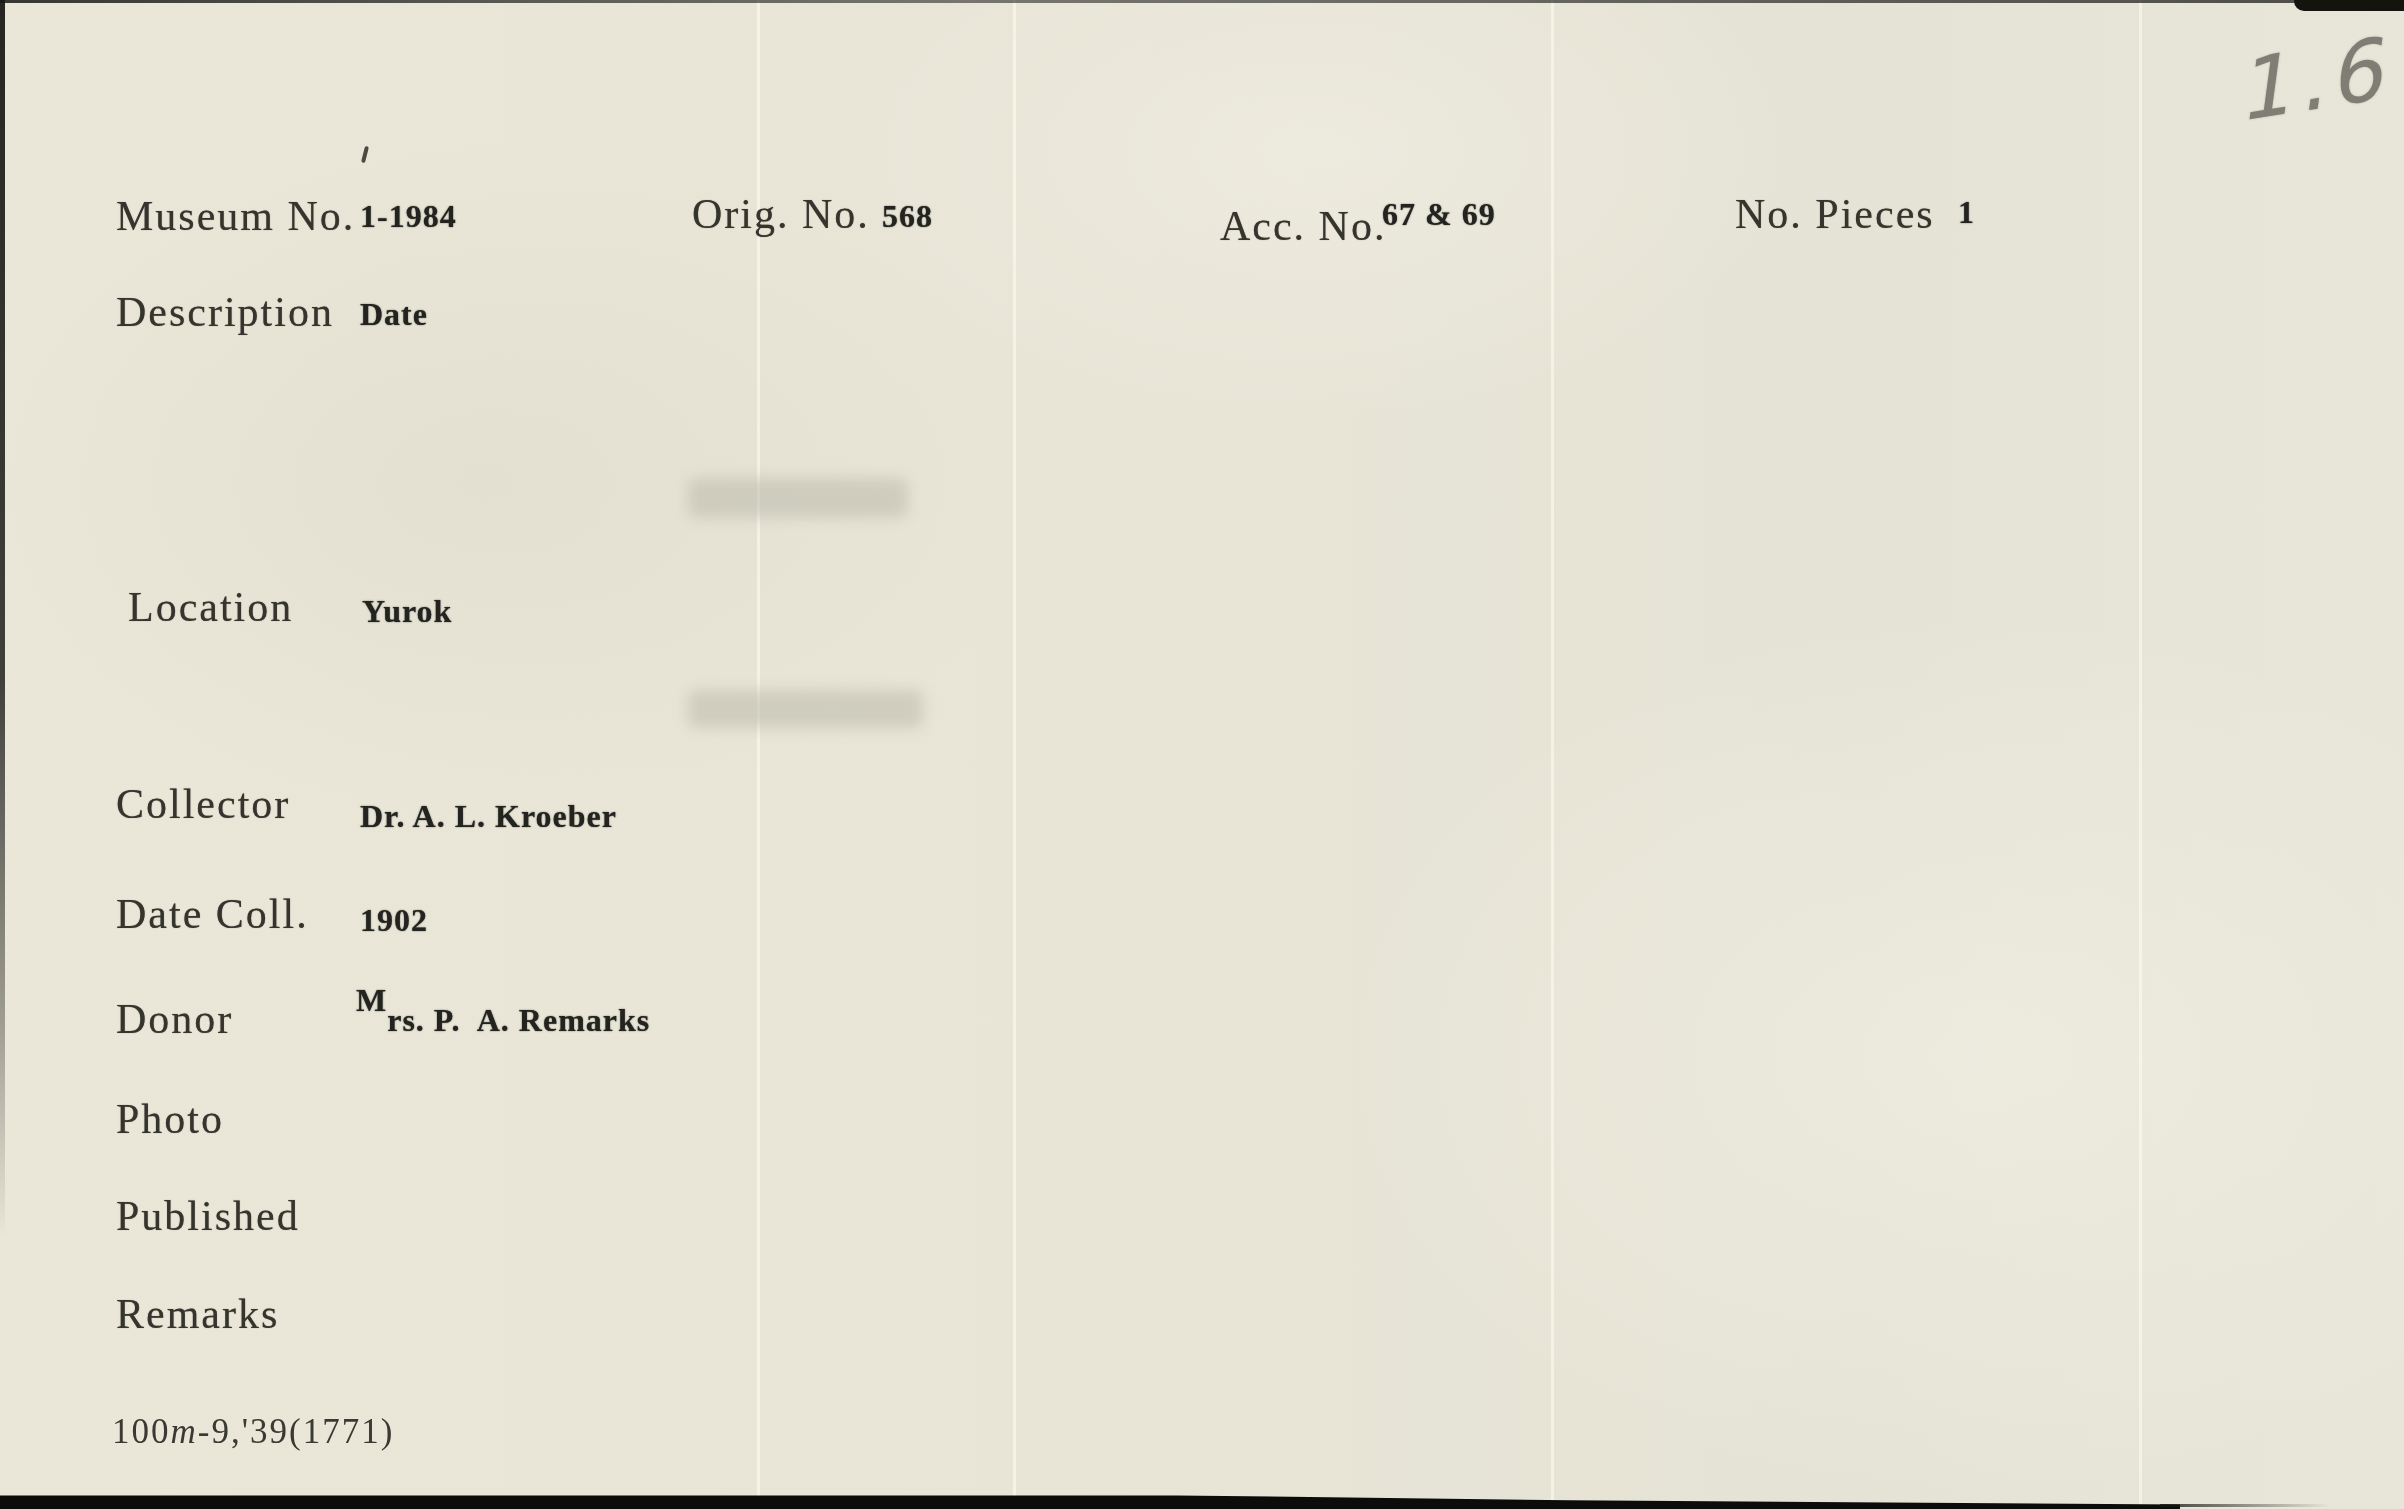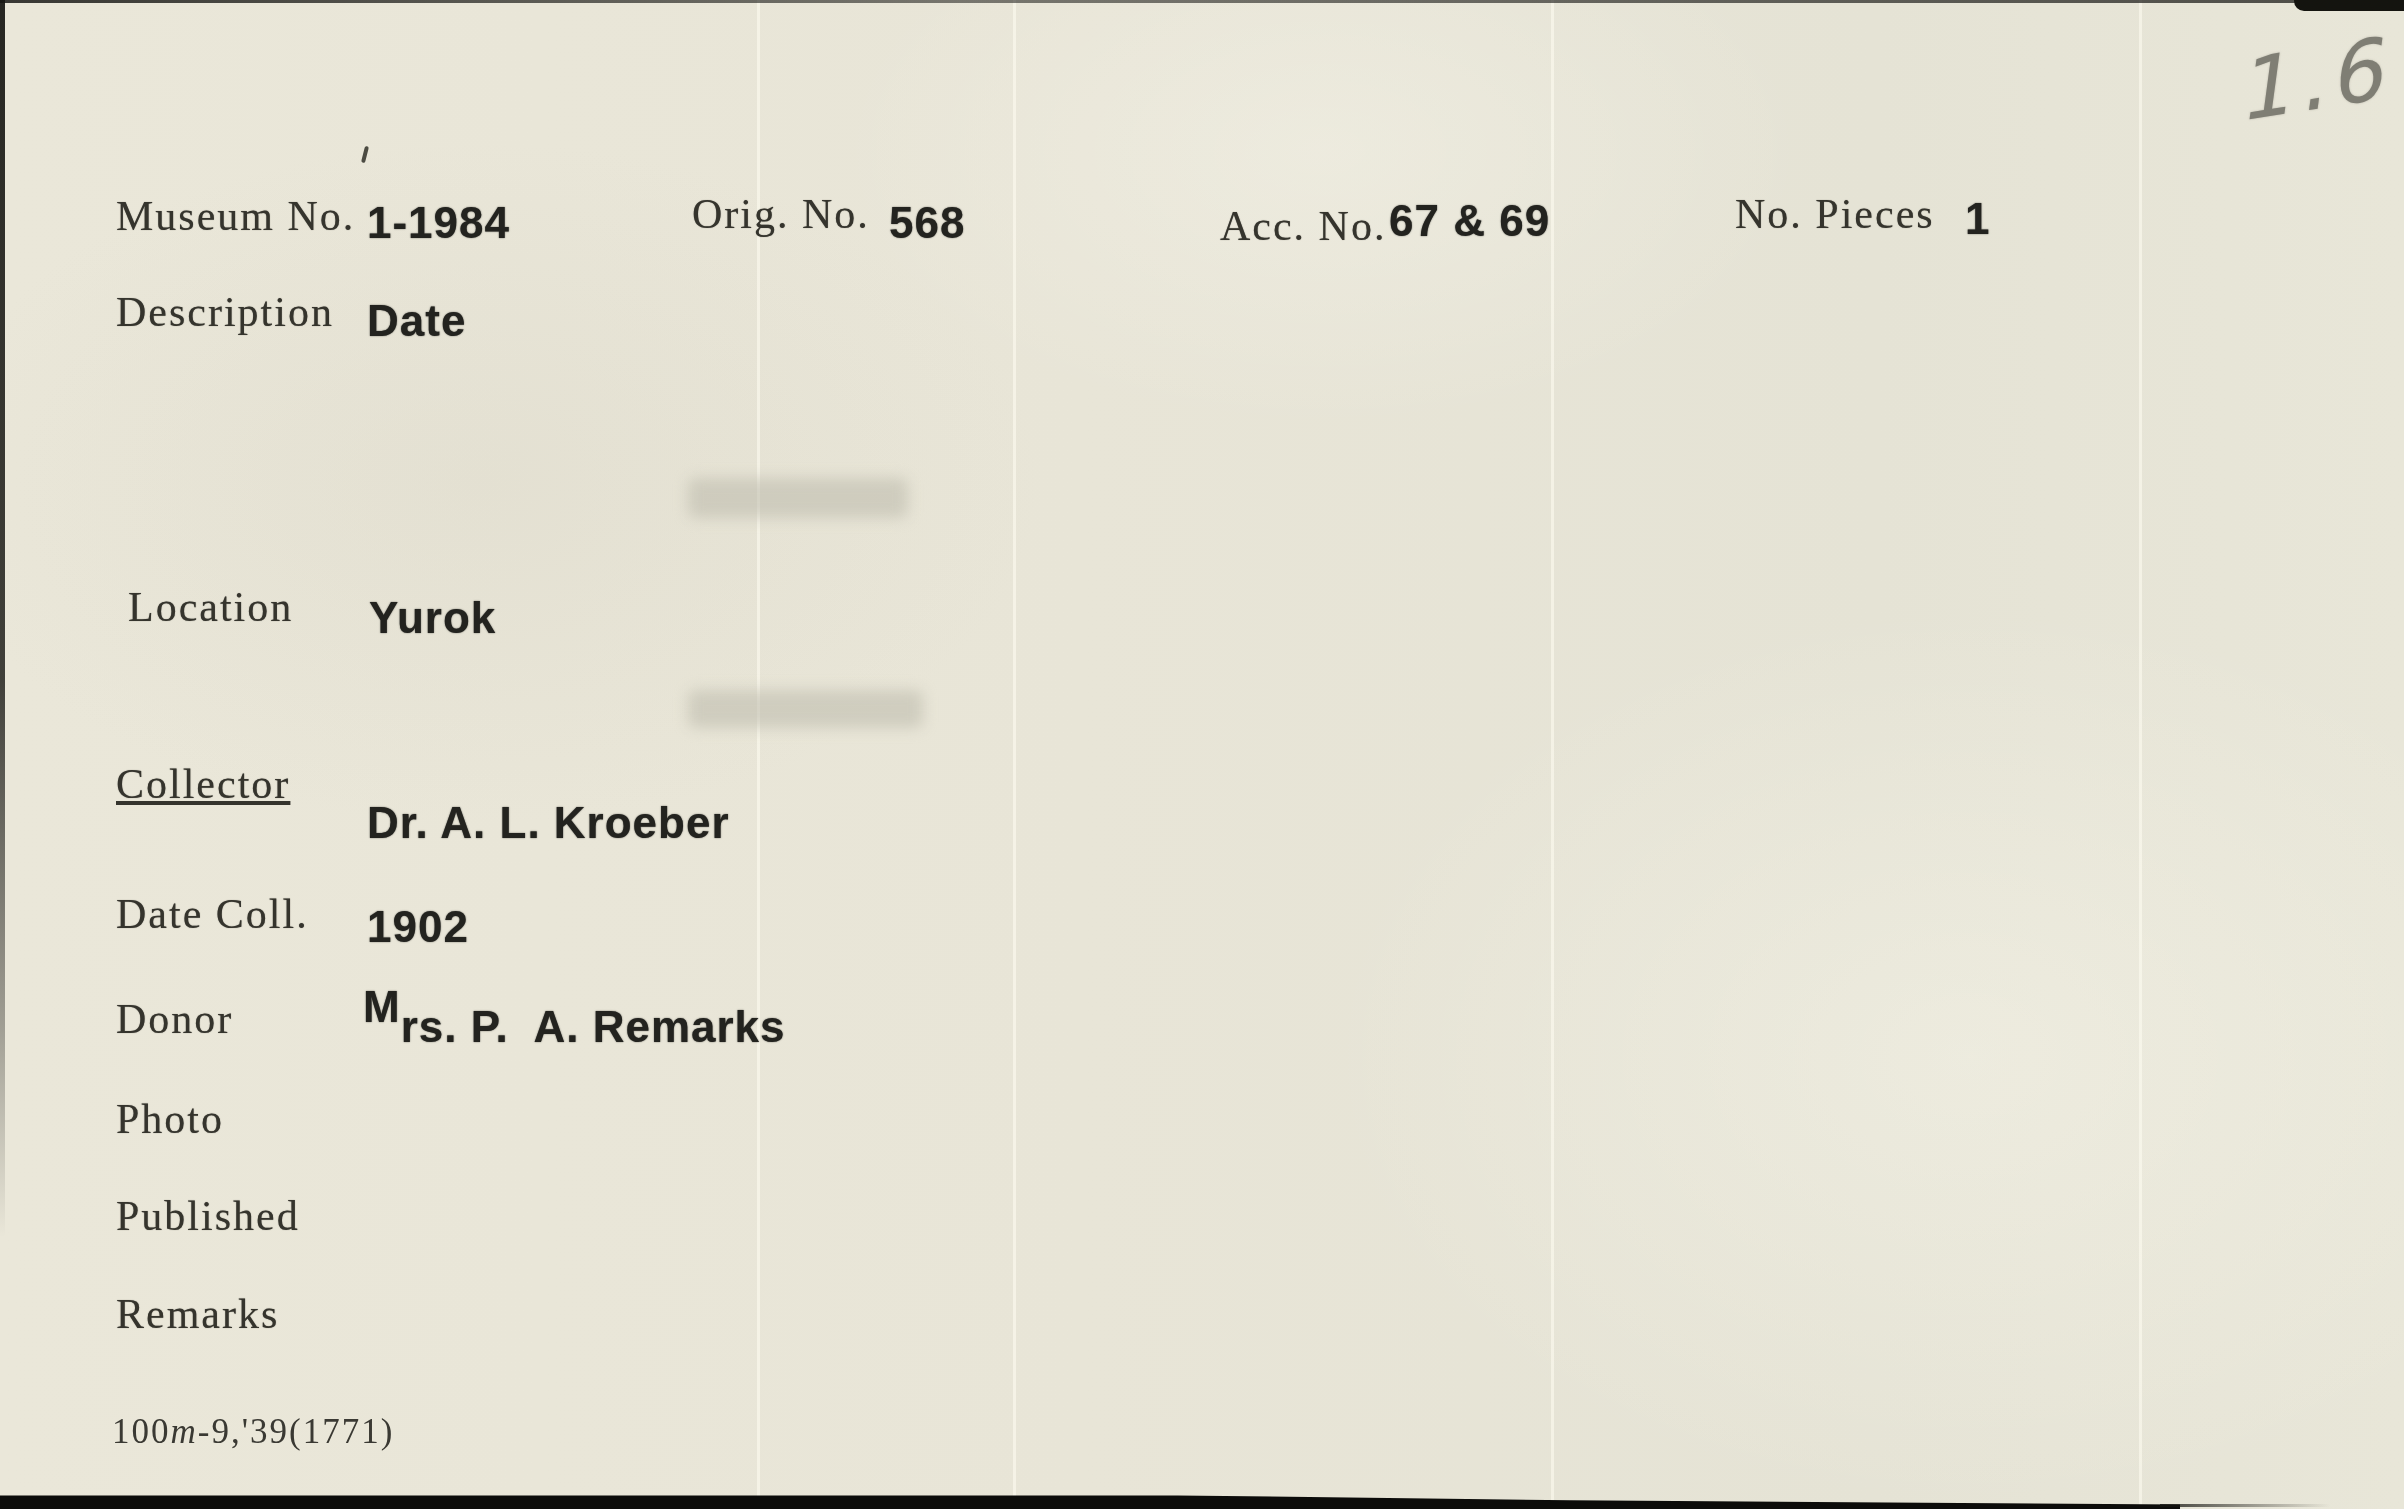--- a/index.html
+++ b/index.html
@@ -83,28 +83,27 @@
     color: #35342d;
     font-size: 42px;
     letter-spacing: 2px;
     white-space: pre;
     text-shadow: 0 0 1px rgba(53,52,45,0.6);
   }
 
   
   .typed {
     position: absolute;
-    font-family: Liberation Sans, sans-serif;
+    font-family: Liberation Serif, serif;
     font-weight: bold;
     color: #23231f;
-    font-size: 44px;
+    font-size: 32px;
     letter-spacing: 1px;
     white-space: pre;
     text-shadow: 0 0 1.5px rgba(30,30,25,0.75);
-    margin-left: 7px;
   }
   .typed .m-raised {
     display: inline-block;
     position: relative;
     top: -20px;
   }
 
   
   .form-number {
     position: absolute;
@@ -177,21 +176,21 @@
 
   <span class="label" style="left:1735px; top:190px;text-align:center;">No. Pieces</span>
   <span class="typed" style="left:1958px; top:194px;">1</span>
 
   <span class="label" style="left:116px; top:288px;">Description</span>
   <span class="typed" style="left:360px; top:296px;">Date</span>
 
   <span class="label" style="left:128px; top:583px;">Location</span>
   <span class="typed" style="left:362px; top:593px;">Yurok</span>
 
-  <span class="label" style="left:116px; top:760px;text-decoration:underline;">Collector</span>
+  <span class="label" style="left:116px; top:780px;">Collector</span>
   <span class="typed" style="left:360px; top:798px;">Dr. A. L. Kroeber</span>
 
   <span class="label" style="left:116px; top:890px;">Date Coll.</span>
   <span class="typed" style="left:360px; top:902px;">1902</span>
 
   <span class="label" style="left:116px; top:995px;">Donor</span>
   <span class="typed" style="left:356px; top:1002px;"><span class="m-raised">M</span><span>rs. P.  A. Remarks</span></span>
 
   <span class="label" style="left:116px; top:1095px;font-family:Liberation Serif, serif;">Photo</span>
 

